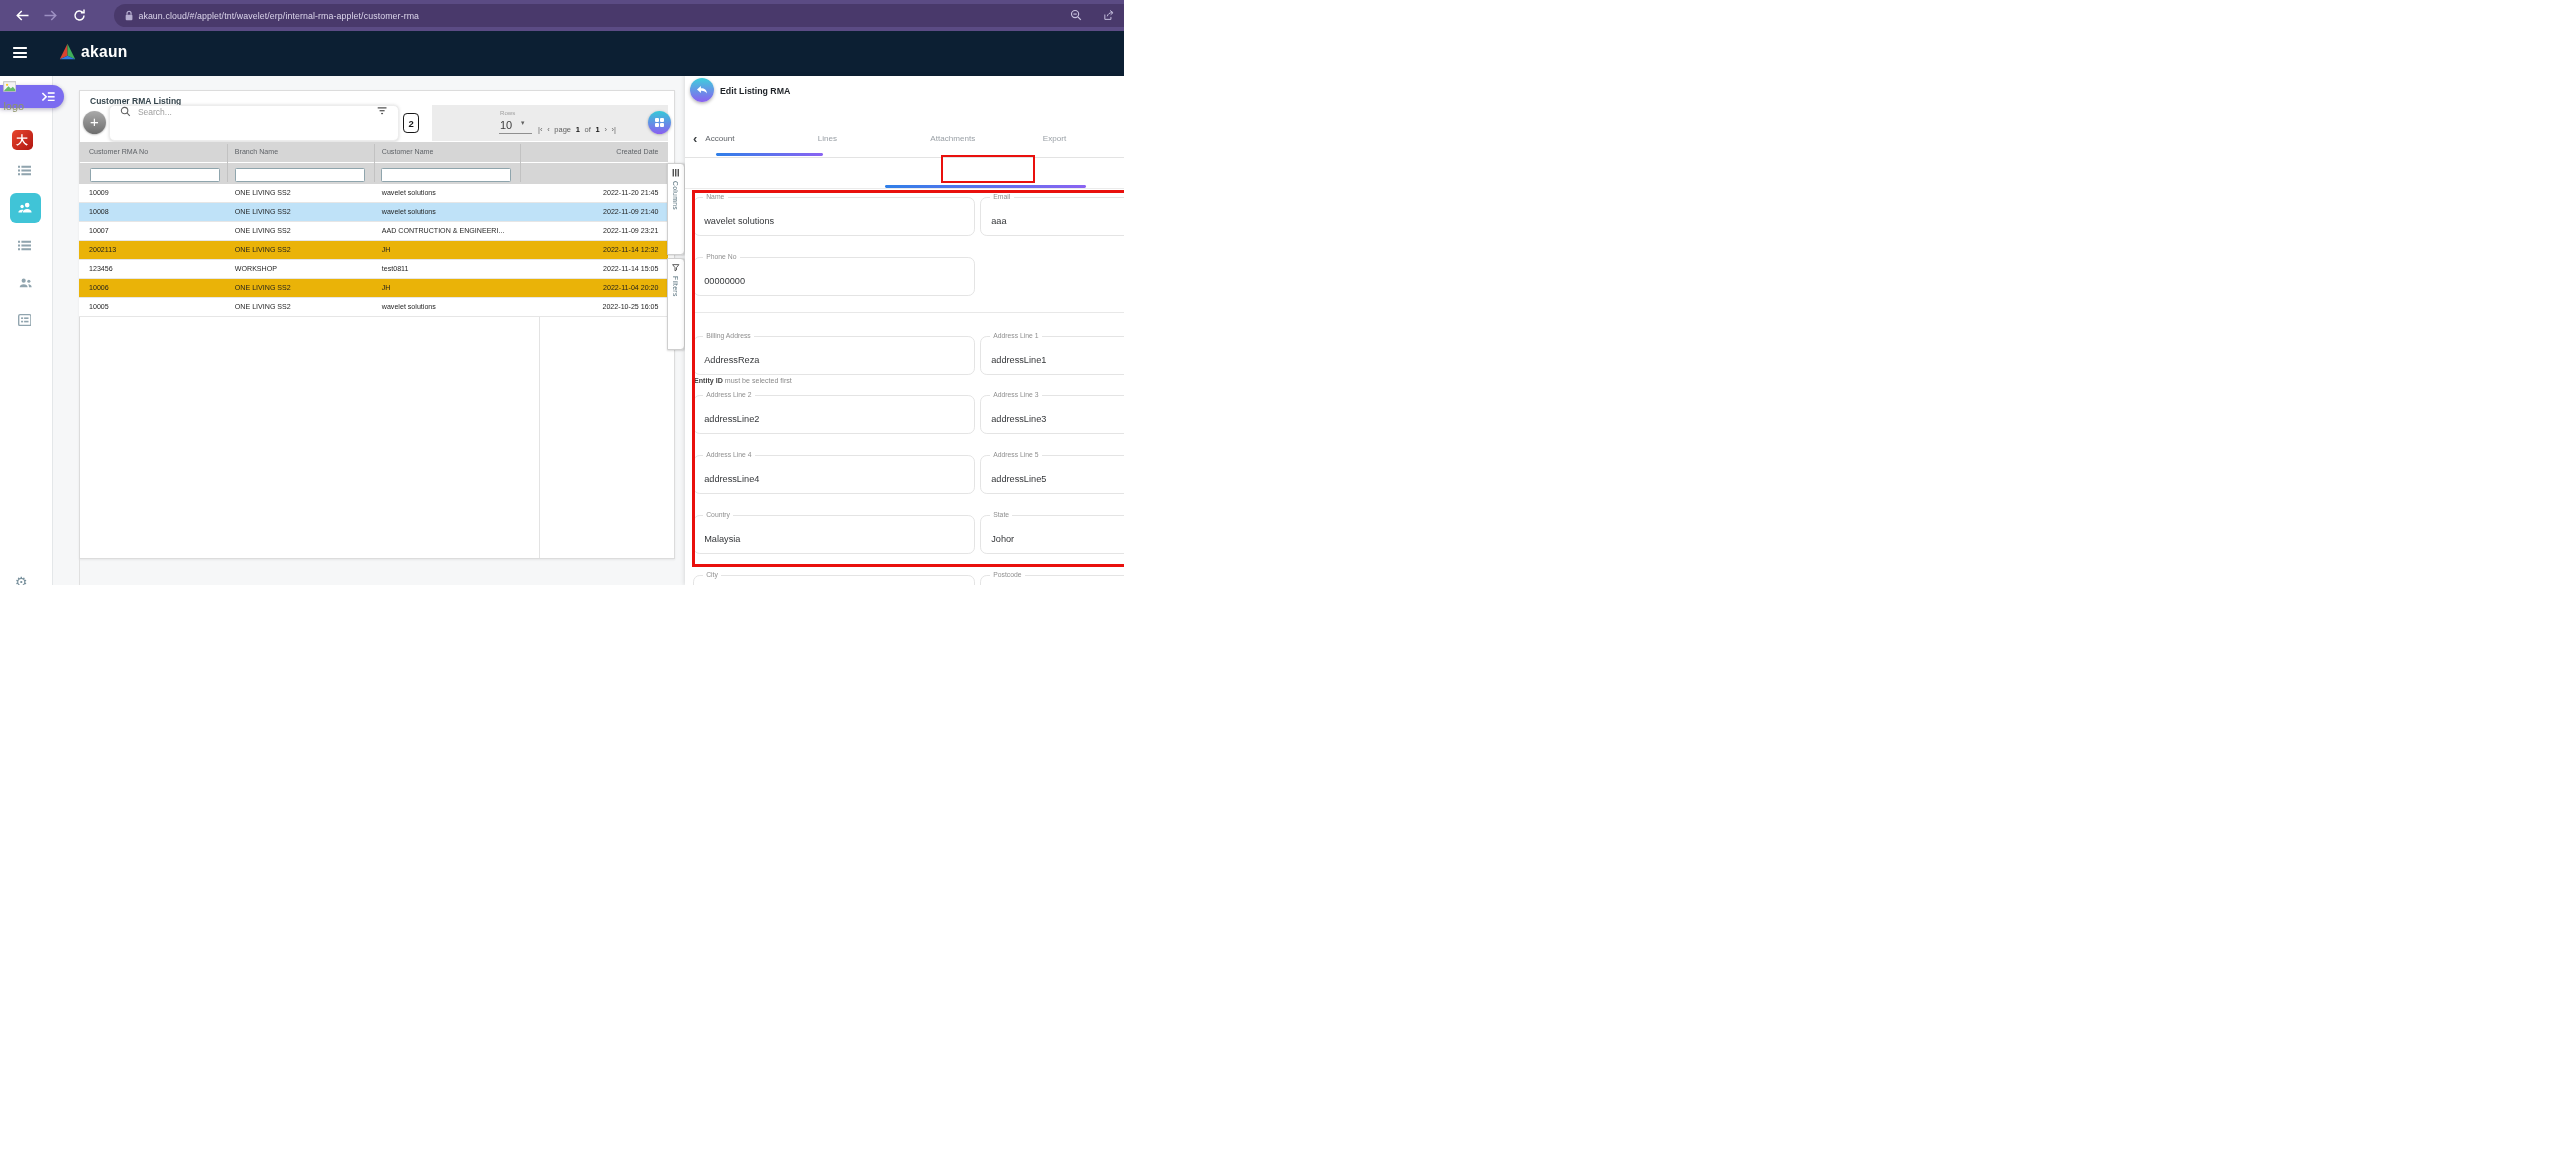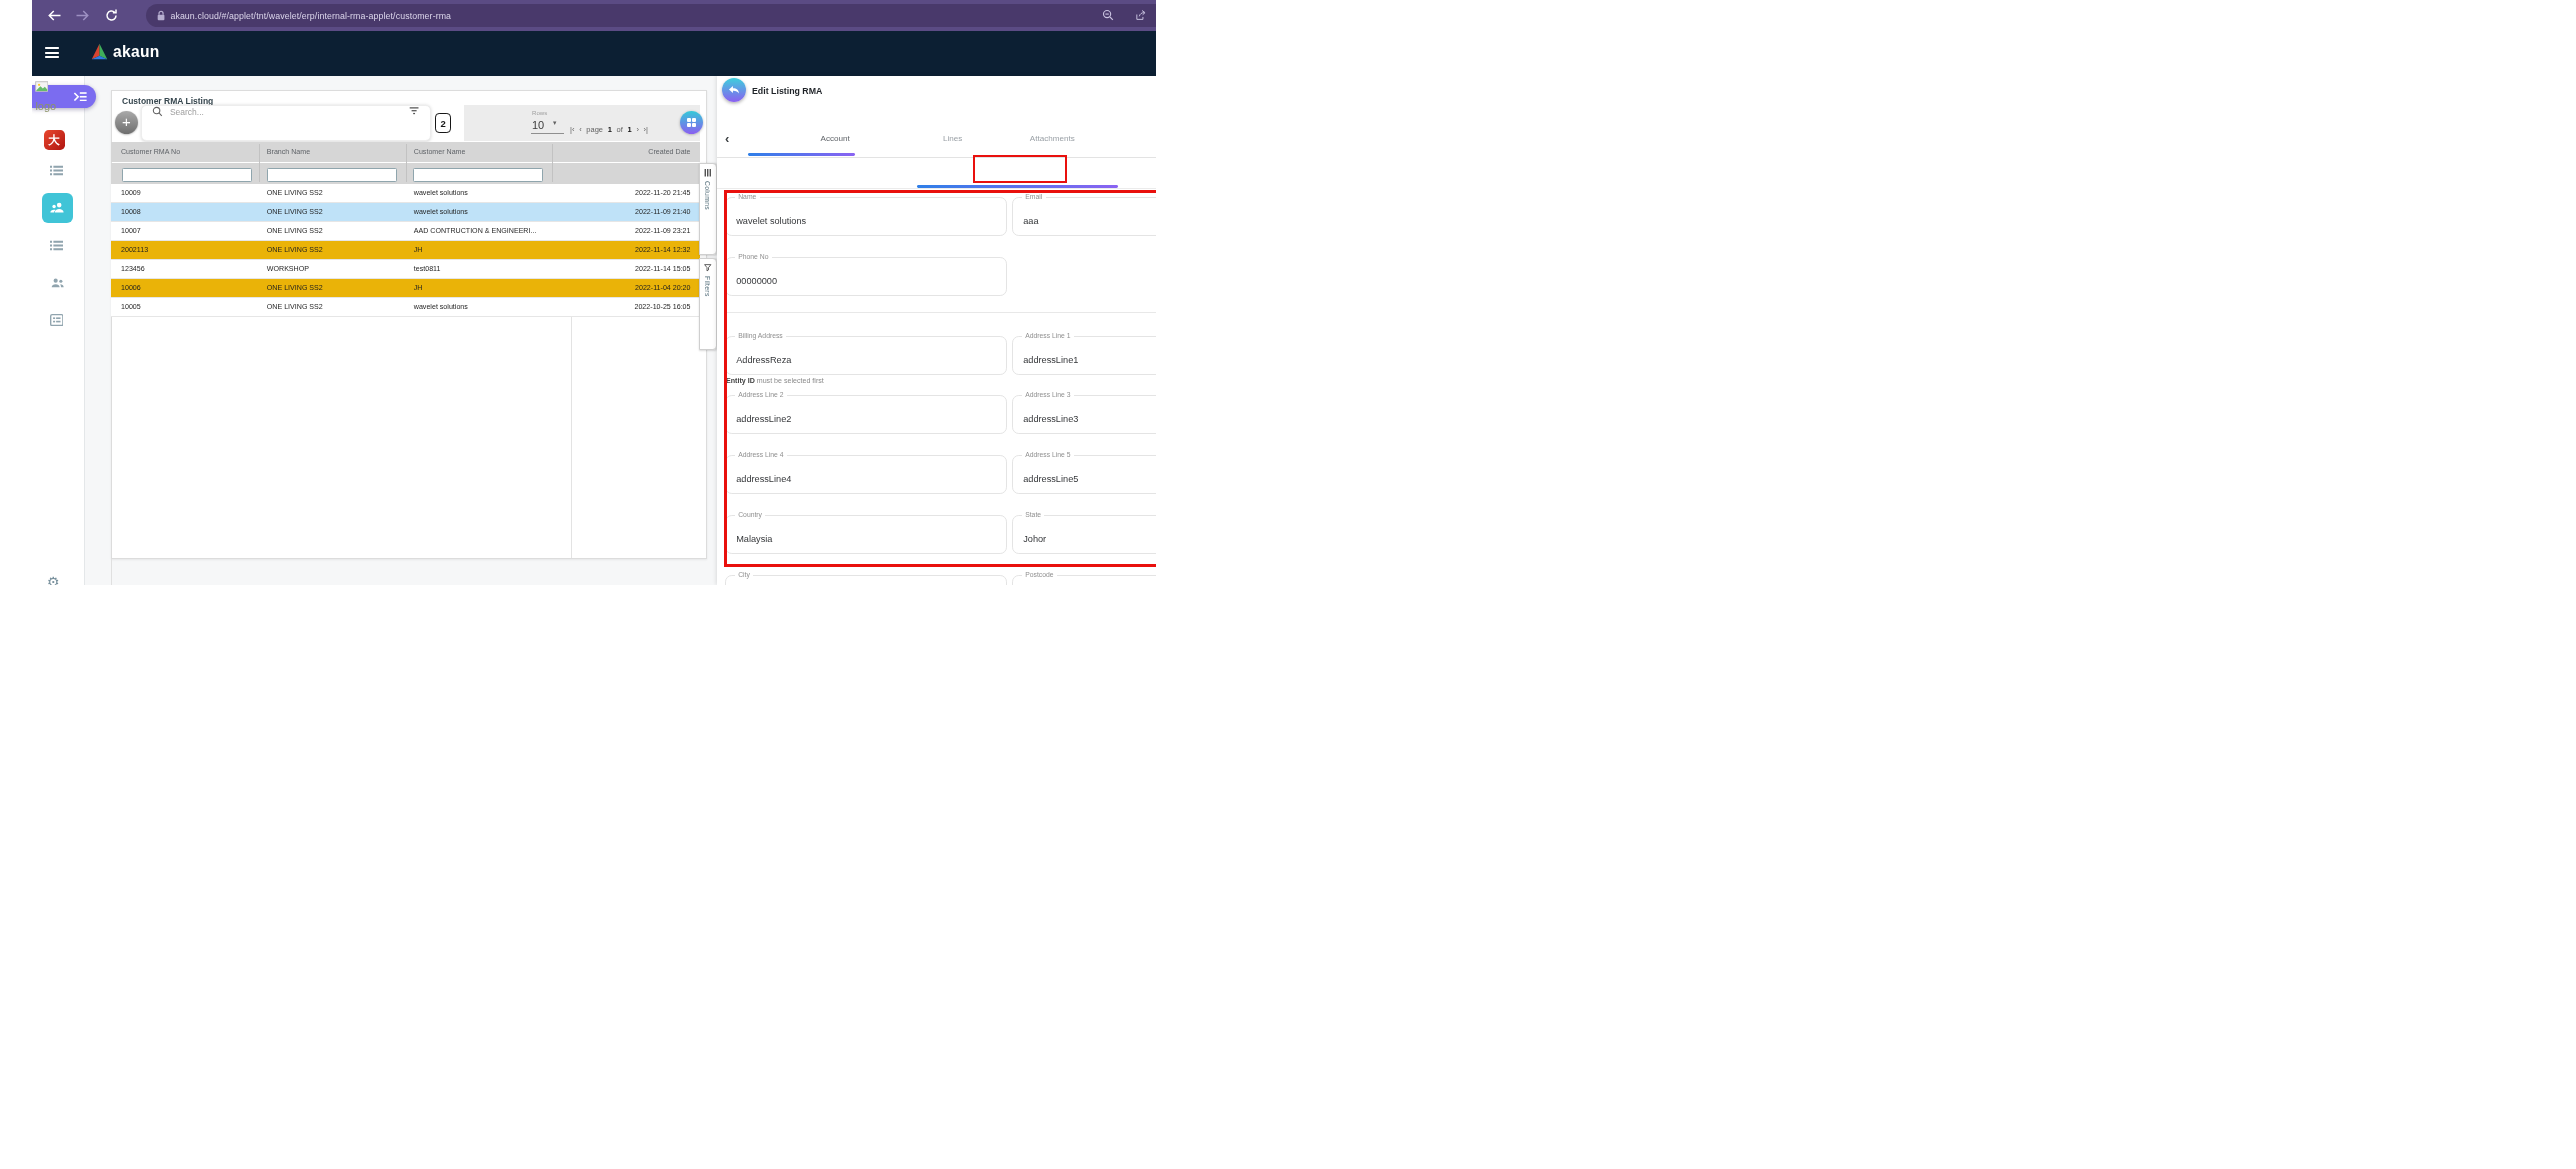--- a/index.html
+++ b/index.html
@@ -1,17 +1,17 @@
 <!DOCTYPE html>
 <html style="font-size:11px"><head>
 <meta charset="utf-8">
 <style>
   html,body{margin:0;padding:0;background:#ffffff;}
   #screen{position:relative;width:1124px;height:585px;overflow:hidden;
-    font-family:"Liberation Sans","DejaVu Sans",sans-serif;background:#f6f7f8;margin-left:32px;}
+    font-family:"Liberation Sans","DejaVu Sans",sans-serif;background:#f6f7f8;}
   .abs{position:absolute;}
   svg{display:block;}
 
   
   .chrome{left:0;top:0;width:1288px;height:31px;background:#5b4b84;}
   .nav-ico{top:8.1px;width:15px;height:15px;}
   .url-pill{left:114px;top:4.1px;width:1046px;height:23px;border-radius:11.5px;background:#49396b;
     display:flex;align-items:center;}
   .url-text{margin-left:24.4px;font-size:8.8px;color:#ddd7ec;letter-spacing:0.1px;white-space:nowrap;}
   .pill-ico{position:absolute;top:5.4px;width:12.2px;height:12.2px;color:#c9c2e0;font-size:10.2px;line-height:12.2px;text-align:center;}
@@ -99,21 +99,21 @@
   .back-btn{left:690px;top:78px;width:24.4px;height:24.4px;border-radius:50%;
     background:linear-gradient(180deg,#3ecfdc,#8a5ff0);box-shadow:0 1.4px 3.4px rgba(0,0,0,.3);
     display:flex;align-items:center;justify-content:center;}
   .editor-title{left:720px;top:86px;font-size:8.8px;font-weight:600;color:#1f2328;}
   .save-btn{left:1241px;top:79px;width:45px;height:24px;background:#2e7ce5;border-radius:2.7px;
     color:#fff;font-size:8.1px;font-weight:bold;text-align:center;line-height:24px;letter-spacing:0.3px;
     box-shadow:0 0.7px 2.7px rgba(0,0,0,.25);}
   .tabbar{left:685px;top:119px;width:603px;height:38px;display:flex;align-items:center;}
   .tab-chev{width:20.3px;text-align:center;font-size:13px;color:#3c4043;font-weight:bold;}
   .tabs{flex:1;display:flex;}
-  .tab{flex:1;text-align:right;font-size:8.1px;color:#9aa0a6;}
+  .tab{flex:1;text-align:left;font-size:8.1px;color:#9aa0a6;}
   .tab.active{color:#5f6368;font-weight:500;}
   .tab-underline{left:716px;top:153px;width:107px;height:2.7px;border-radius:1.4px;
     background:linear-gradient(90deg,#2f7fe8,#8a63f2);}
   .bar-divider{left:685px;top:157px;width:603px;height:0.7px;background:#e3e3e3;}
   .subtabs{left:685px;top:157px;width:603px;height:30.5px;display:flex;align-items:center;}
   .subtab{flex:1;text-align:center;font-size:8.1px;color:#9aa0a6;}
   .subtab.active{color:#202124;font-weight:600;}
   .subtab-underline{left:885px;top:185px;width:201px;height:2.7px;border-radius:1.4px;
     background:linear-gradient(90deg,#2f7fe8,#8a63f2);}
   .subbar-divider{left:685px;top:188px;width:603px;height:0.7px;background:#ebebeb;}

